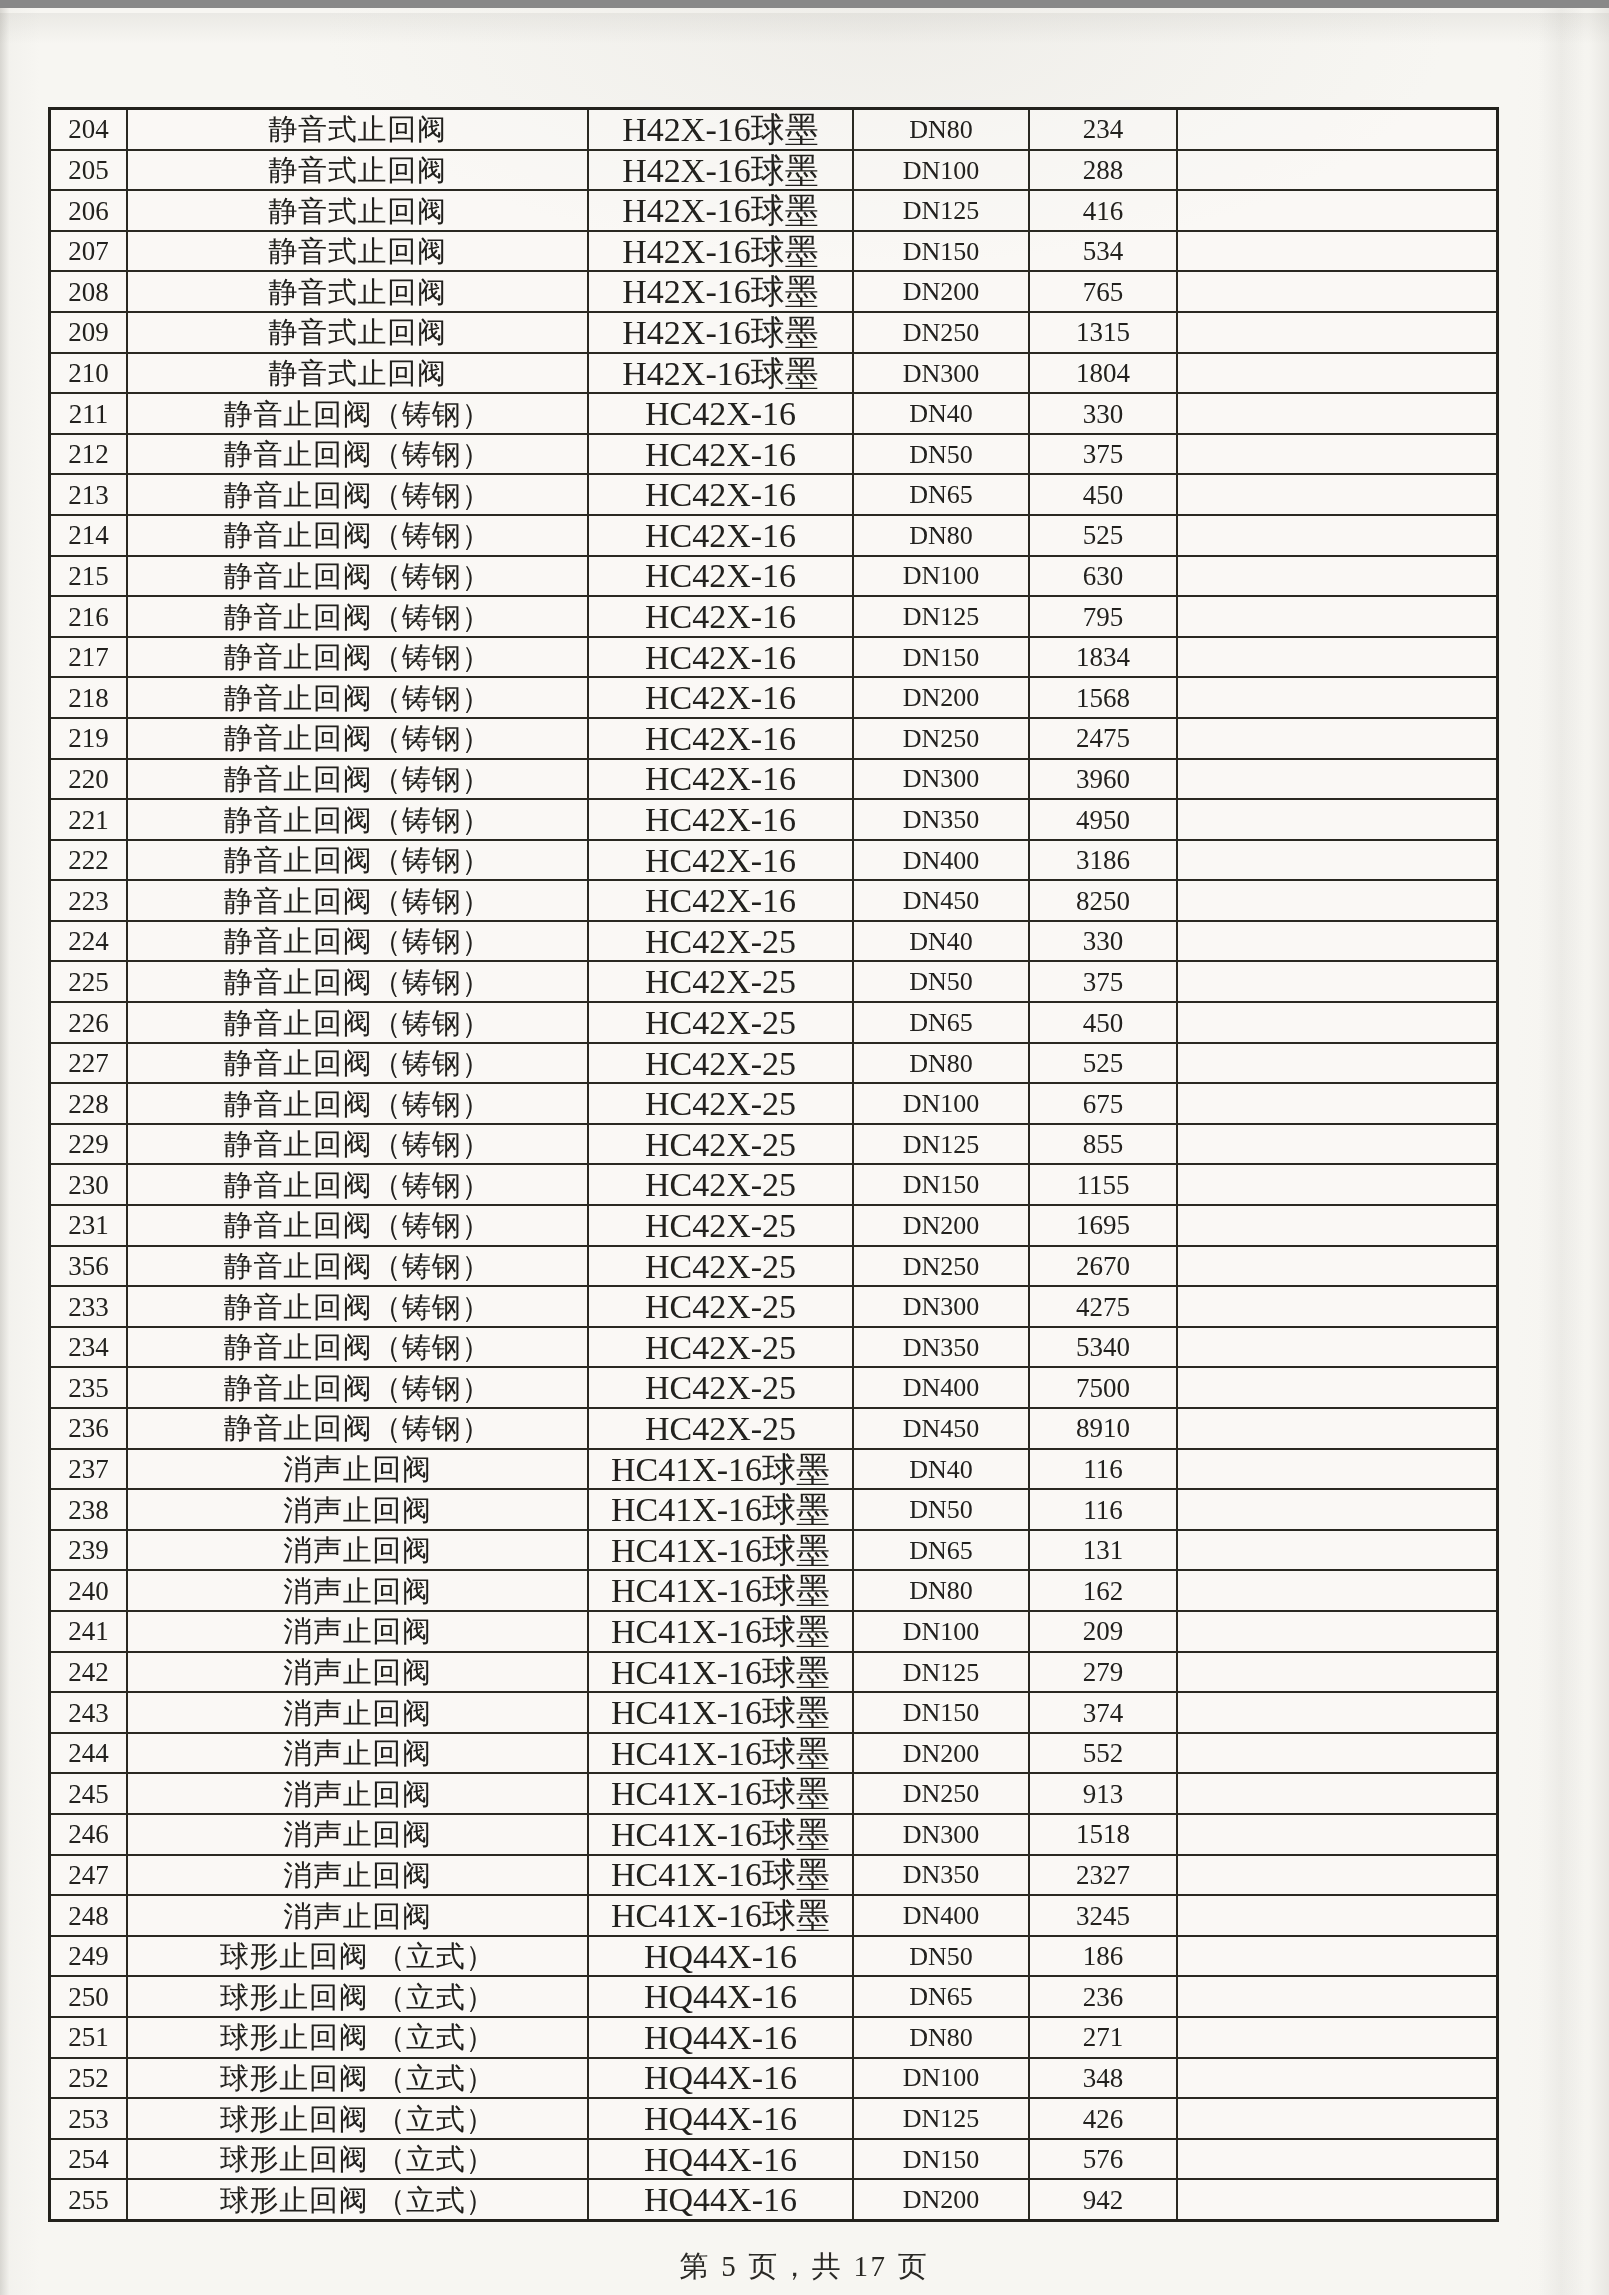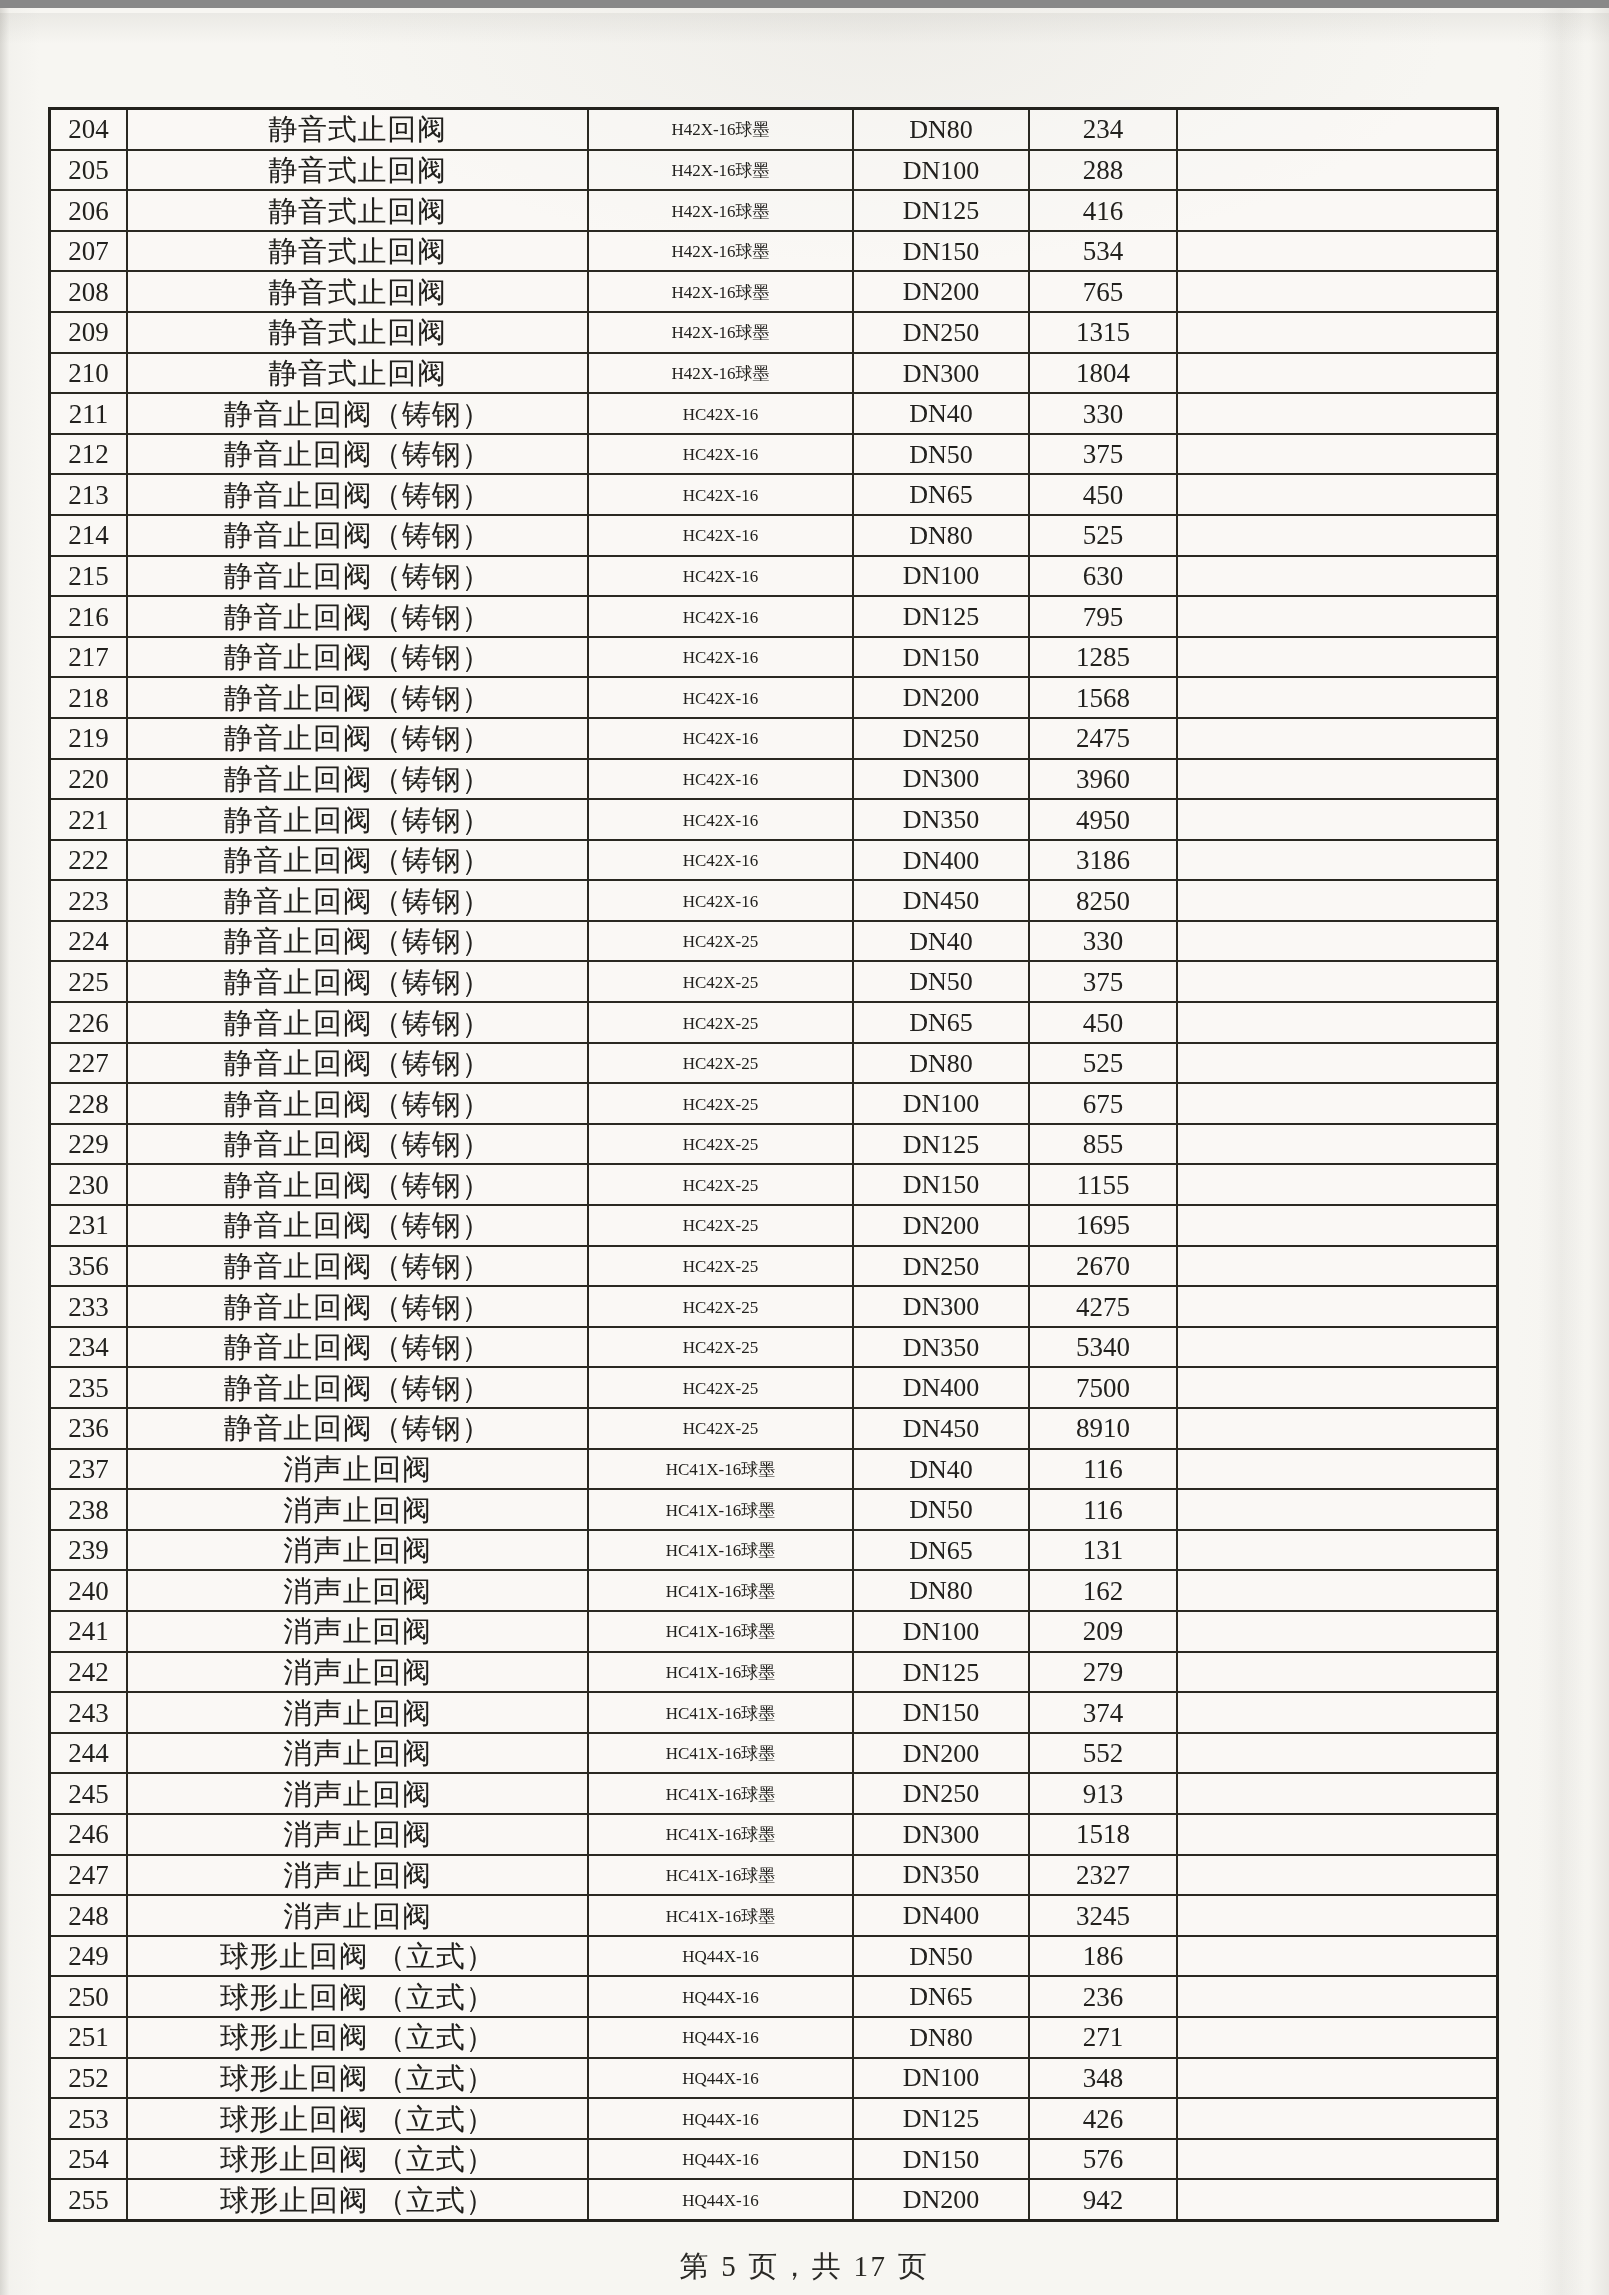--- a/index.html
+++ b/index.html
@@ -44,21 +44,21 @@
     align-items:center;
     justify-content:center;
     overflow:hidden;
     white-space:nowrap;
     font-size:27px;
     line-height:1;
     padding-top:1.3px;
   }
   .t-cell:first-child{border-left:none;}
   .t-cell.c-name{font-size:29px;letter-spacing:0.7px;}
-  .t-cell.c-model{font-size:17px;}
+  .t-cell.c-model{font-size:34px;}
   .t-cell.c-no{font-size:27px;}
   .t-cell.c-size{font-size:26px;}
   .t-cell.c-price{font-size:27px;}
   .page-footer{
     position:absolute;
     left:50%;
     top:2239px;
     transform:translateX(-50%);
     font-size:29px;
     letter-spacing:2.7px;
@@ -183,21 +183,21 @@
         <div class="t-cell c-model">HC42X-16</div>
         <div class="t-cell c-size">DN125</div>
         <div class="t-cell c-price">795</div>
         <div class="t-cell c-blank"></div>
       </div>
       <div class="t-row">
         <div class="t-cell c-no">217</div>
         <div class="t-cell c-name">静音止回阀（铸钢）</div>
         <div class="t-cell c-model">HC42X-16</div>
         <div class="t-cell c-size">DN150</div>
-        <div class="t-cell c-price">1285</div>
+        <div class="t-cell c-price">1834</div>
         <div class="t-cell c-blank"></div>
       </div>
       <div class="t-row">
         <div class="t-cell c-no">218</div>
         <div class="t-cell c-name">静音止回阀（铸钢）</div>
         <div class="t-cell c-model">HC42X-16</div>
         <div class="t-cell c-size">DN200</div>
         <div class="t-cell c-price">1568</div>
         <div class="t-cell c-blank"></div>
       </div>

